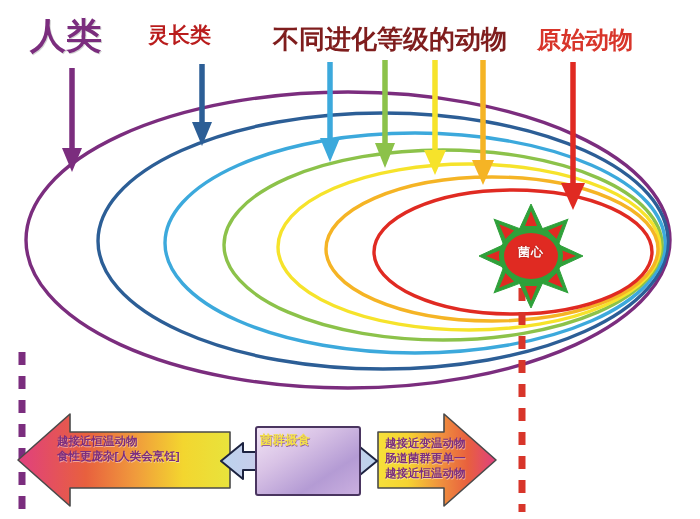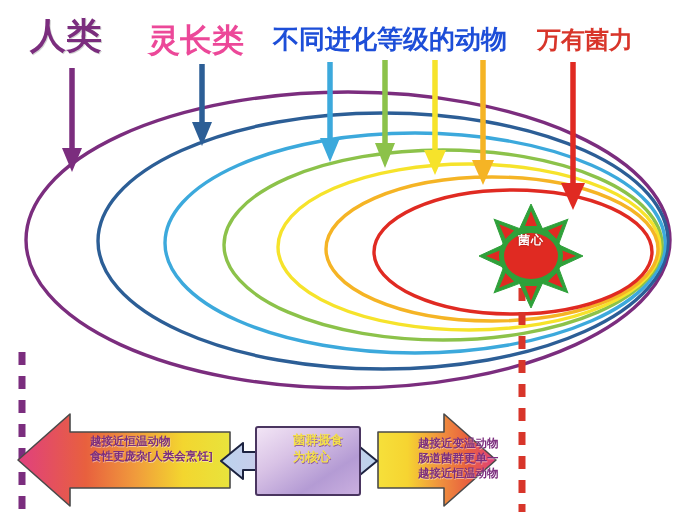--- a/index.html
+++ b/index.html
@@ -21,27 +21,27 @@
     line-height:1;
   }
   #lbl-human{
     left:30px; top:18px;
     font-size:36px;
     color:#7B2D7E;
     text-shadow:1px 1px 0 rgba(0,0,0,.18);
   }
   #lbl-primate{
     left:148px; top:24px;
-    font-size:32px;
-    color:#ec4899;
+    font-size:21px;
+    color:#b91c1c;
   }
   #lbl-grades{
     left:273px; top:26px;
     font-size:26px;
-    color:#1d4ed8;
+    color:#7f1d1d;
   }
   #lbl-primitive{
     left:537px; top:28px;
     font-size:24px;
     color:#D8352A;
   }
 
   
   .bandtxt{
     position:absolute;
@@ -55,25 +55,25 @@
   #txt-left{ left:57px; top:434px; }
   #txt-right{ left:385px; top:436px; }
   #txt-center{
     left:260px; top:432px;
     color:#F4E04A;
     font-size:12.5px;
     line-height:17px;
     width:96px;
     text-shadow:0.6px 0.6px 0 rgba(120,60,140,.75);
   }
-  .cline{display:block;margin-left:33px;}
+  .cline{display:block;}
 
   #star-label{
     position:absolute;
-    left:509px; top:232px;
+    left:509px; top:244px;
     width:44px;
     text-align:center;
     font-size:12px;
     font-weight:bold;
     color:#ffffff;
     letter-spacing:1px;
     text-shadow:0 0 2px rgba(0,0,0,.35);
   }
 </style>
 </head>
@@ -229,32 +229,31 @@
 
     <rect x="256" y="427" width="104" height="68" rx="2" fill="url(#gradBox)" stroke="#4A3560" stroke-width="2"></rect>
   </svg>
 
   <div class="lbl" id="lbl-human">人类</div>
 
   <div class="lbl" id="lbl-primate">灵长类</div>
 
   <div class="lbl" id="lbl-grades">不同进化等级的动物</div>
 
-  <div class="lbl" id="lbl-primitive">万有菌力</div>
+  <div class="lbl" id="lbl-primitive">原始动物</div>
 
   <div id="star-label">菌心</div>
 
   <div class="bandtxt" id="txt-left">
     <span class="cline">越接近恒温动物</span>
     <span class="cline">食性更庞杂[人类会烹饪]</span>
   </div>
 
   <div class="bandtxt" id="txt-center">
     <span class="cline">菌群摄食</span>
-    <span class="cline">为核心</span>
   </div>
 
   <div class="bandtxt" id="txt-right">
     <span class="cline">越接近变温动物</span>
     <span class="cline">肠道菌群更单一</span>
     <span class="cline">越接近恒温动物</span>
   </div>
 
 </div>
 

